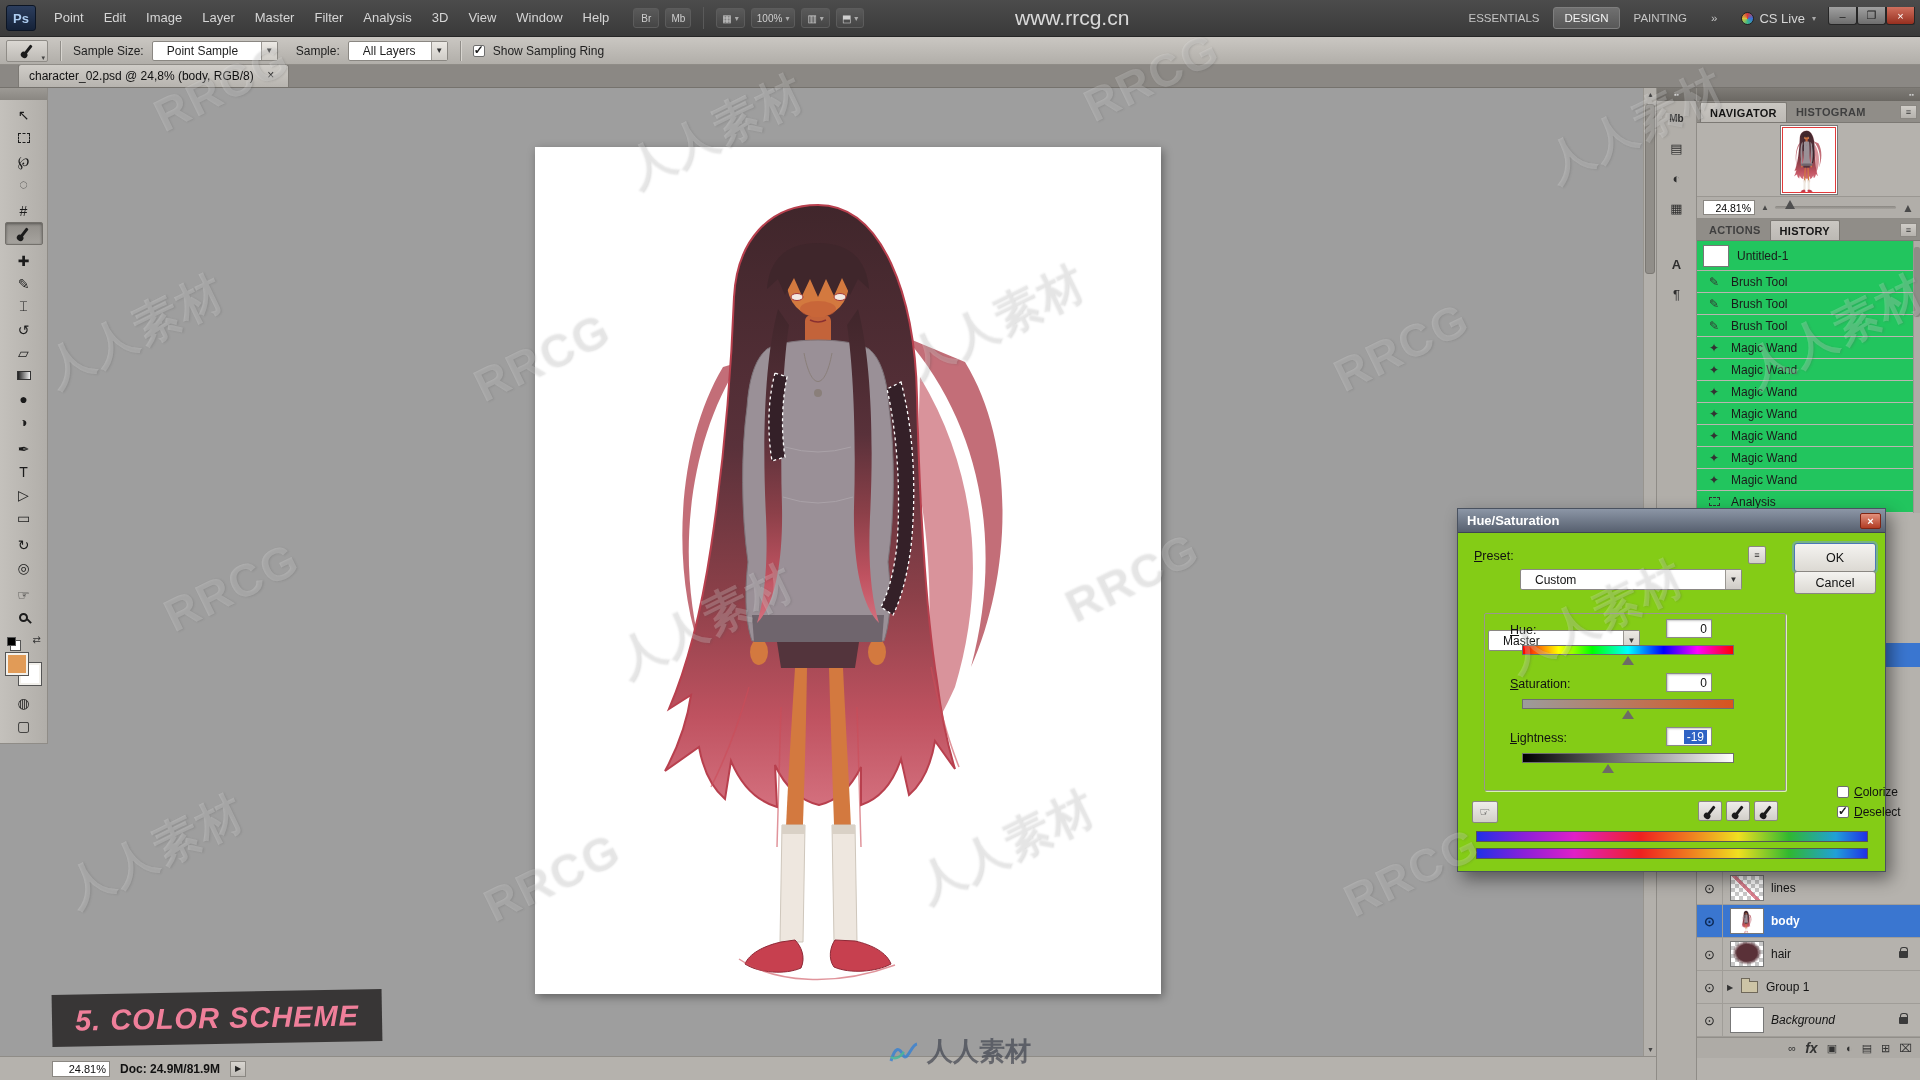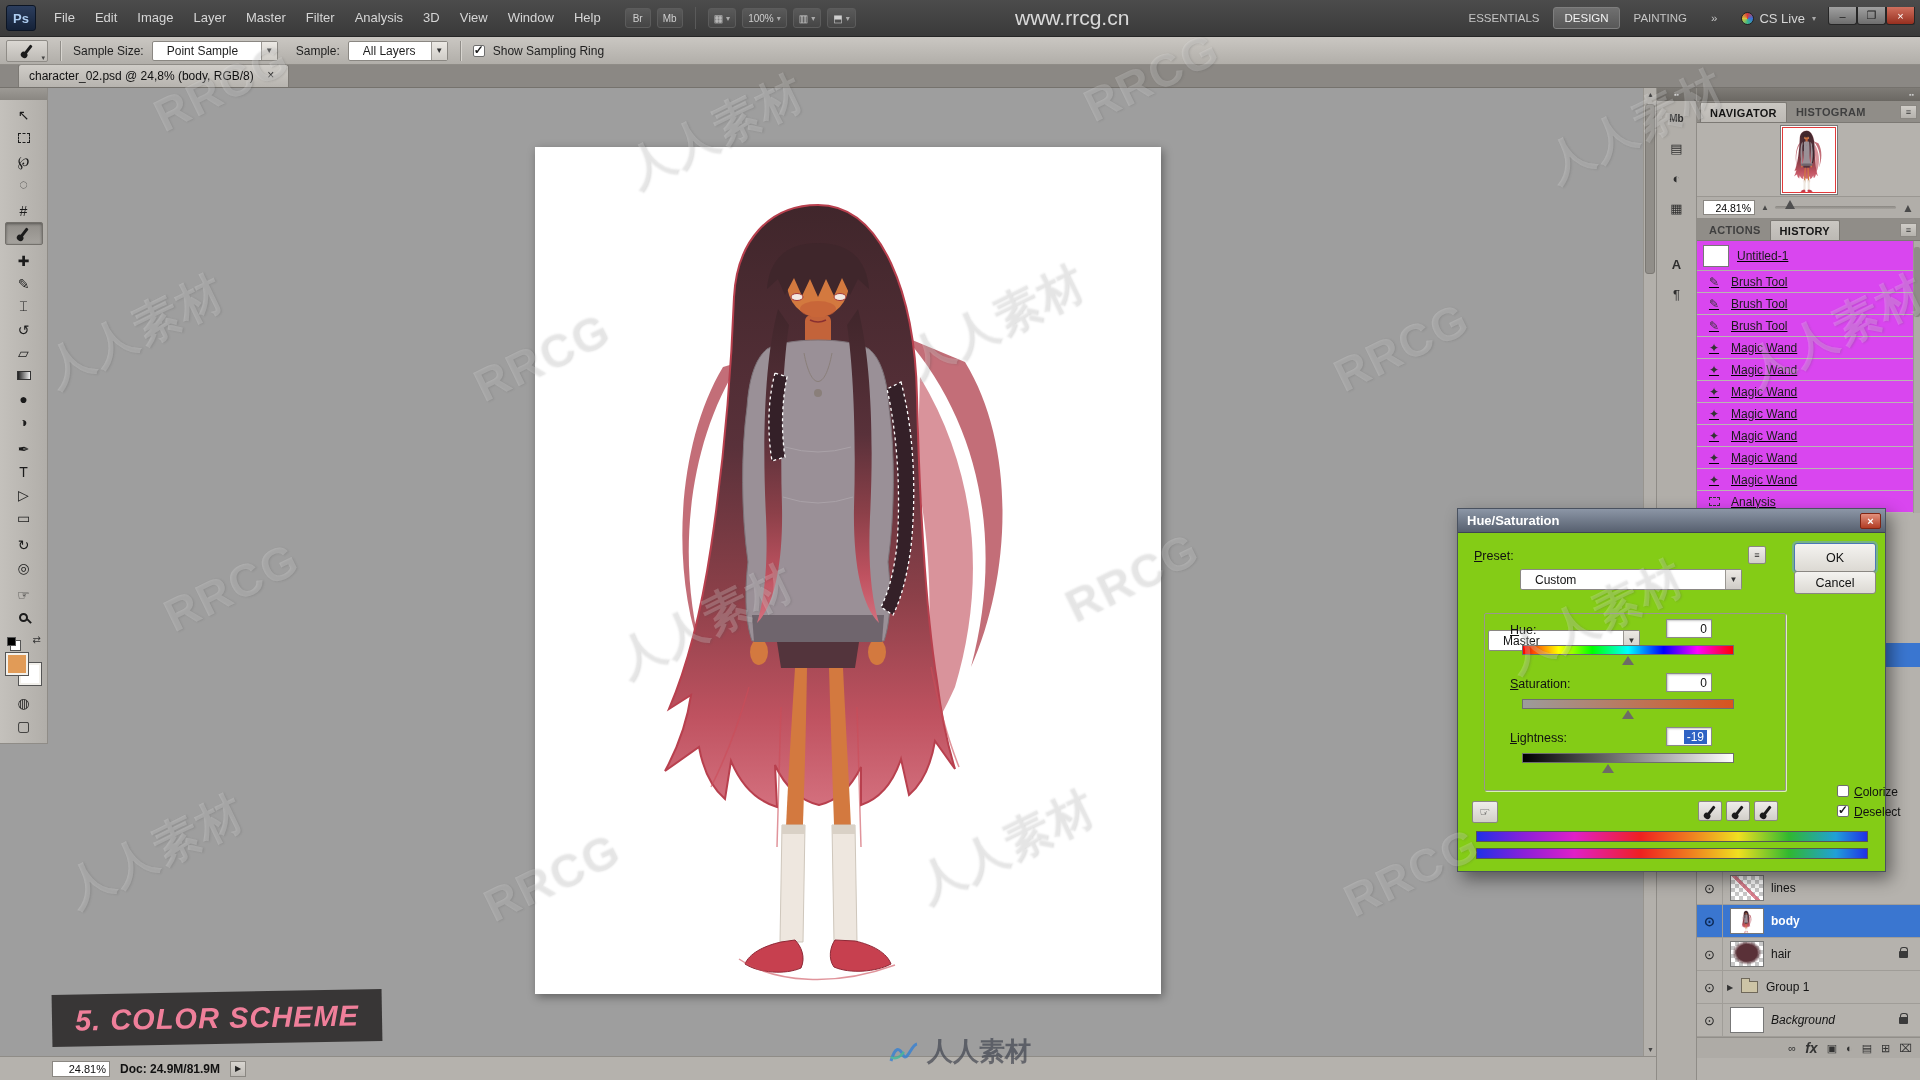--- a/index.html
+++ b/index.html
@@ -145,21 +145,21 @@
   .nav-proxy { position:absolute; inset:1px; border:1px solid #e23b3b; }
   .nav-zoom { height:22px; display:flex; align-items:center; gap:6px; padding:0 6px;
     border-bottom:1px solid #8f8c87; background:#b1aea9; }
   .nz-field { width:52px; height:15px; background:#fff; border:1px solid #8a8782;
     font-size:10.5px; display:flex; align-items:center; justify-content:flex-end; padding-right:3px; }
   .nz-track { flex:1; height:3px; background:linear-gradient(#8a8782,#a5a29d);
     border-radius:2px; position:relative; }
   .nz-thumb { position:absolute; left:8%; top:-6px; width:0; height:0;
     border-left:5px solid transparent; border-right:5px solid transparent; border-bottom:9px solid #4f4f4f; }
   .mtn-s { font-size:8px; color:#4a4a4a; } .mtn-l { font-size:12px; color:#4a4a4a; }
-  .hist-body { background:#d946ef; height:272px; position:relative; overflow:hidden;text-decoration:underline; }
+  .hist-body { background:#22c55e; height:272px; position:relative; overflow:hidden; }
   .hsnap { height:30px; display:flex; align-items:center; gap:8px; padding-left:6px;
     border-bottom:1px solid #b3b0ab; font-size:12px; color:#1a1a1a; }
   .hthumb { width:26px; height:22px; background:#fff; border:1px solid #777; flex:none; }
   .hrow { height:22px; display:flex; align-items:center; gap:6px; padding-left:6px;
     border-bottom:1px solid #b9b6b1; font-size:12px; color:#1a1a1a; }
   .hicon { width:22px; text-align:center; font-size:12px; color:#333; flex:none; }
   .deselect-ico { width:11px; height:9px; border:1px dashed #333; display:inline-block; }
   .pscroll { position:absolute; right:0; top:0; width:7px; height:100%;
     background:#aeaba6; border-left:1px solid #9a9792; }
   .pscroll-thumb { position:absolute; left:0; top:6px; width:6px; height:70px; background:#8f8c87; border-radius:2px; }
@@ -214,21 +214,21 @@
   .dbtn3d { position:absolute; background:linear-gradient(#f4f3f0,#dcd9d3); border:1px solid #8a8782;
     border-radius:3px; display:flex; align-items:center; justify-content:center; font-size:12.5px; }
   .dbtn3d.default { border:1px solid #4a77b8; box-shadow:0 0 0 2px rgba(110,160,220,.55); }
   .gbox { position:absolute; border:1px solid #9a968f; box-shadow:1px 1px 0 rgba(255,255,255,.7); border-radius:2px; }
   .gbar { position:absolute; height:10px; border:1px solid #6e6e6e; }
   .tri { position:absolute; width:0; height:0; border-left:6px solid transparent;
     border-right:6px solid transparent; border-bottom:9px solid #6e6b66; }
   .dsmall { position:absolute; background:linear-gradient(#efedea,#d2cfc9); border:1px solid #8a8782;
     border-radius:2px; display:flex; align-items:center; justify-content:center; color:#222; }
   .spectrum { position:absolute; height:11px; border:1px solid #555; }
-  .dchk { position:absolute; display:flex; gap:5px; font-size:12px;padding-left:45px; }
+  .dchk { position:absolute; display:flex; align-items:center; gap:5px; font-size:12px;padding-left:45px; }
 
   
   #caption { position:absolute; left:52px; top:992px; width:330px; height:52px;
     background:rgba(42,40,40,.88); display:flex; align-items:center; justify-content:center;
     transform:rotate(-1deg); z-index:30; }
   #caption span { color:#ef7f9a; font-size:29px; font-weight:bold; font-style:italic; letter-spacing:1px; }
   #wm { position:absolute; inset:0; pointer-events:none; z-index:200; }
   .wmt { position:absolute; font-size:46px; font-weight:bold; color:rgba(255,255,255,.20);
     transform:rotate(-26deg); letter-spacing:2px; white-space:nowrap;
     text-shadow:1px 1px 2px rgba(80,80,80,.18); }
@@ -284,21 +284,21 @@
         <path d="M323,162 C336,210 339,290 335,370 C333,415 336,450 344,476 C326,458 318,415 319,360 C321,295 319,225 312,178 Z" fill="url(#hairG)"></path>
         <path d="M240,226 C233,252 232,284 237,314 L250,310 C246,283 247,254 252,230 Z" fill="#342028" stroke="#fff" stroke-width="1.3" stroke-dasharray="3,3"></path>
         <path d="M366,235 C378,280 382,340 376,400 C372,430 366,452 358,468 L346,460 C354,444 359,424 362,398 C366,342 362,286 352,242 Z" fill="#342028" stroke="#fff" stroke-width="1.3" stroke-dasharray="3,3"></path>
         <path d="M214,540 C200,590 186,620 176,640 M396,520 C406,570 416,600 424,620 M204,812 C240,836 300,840 360,818 M246,560 L242,700 M322,560 L326,700" stroke="#cc4c58" stroke-width="1.5" fill="none" opacity=".6"></path>
       </symbol>
     </defs>
   </svg>
 
   <div id="menubar">
     <div class="pslogo">Ps</div>
-    <span class="menu-item">File</span>
+    <span class="menu-item">Point</span>
     <span class="menu-item">Edit</span>
     <span class="menu-item">Image</span>
     <span class="menu-item">Layer</span>
     <span class="menu-item">Master</span>
     <span class="menu-item">Filter</span>
     <span class="menu-item">Analysis</span>
     <span class="menu-item">3D</span>
     <span class="menu-item">View</span>
     <span class="menu-item">Window</span>
     <span class="menu-item">Help</span>

